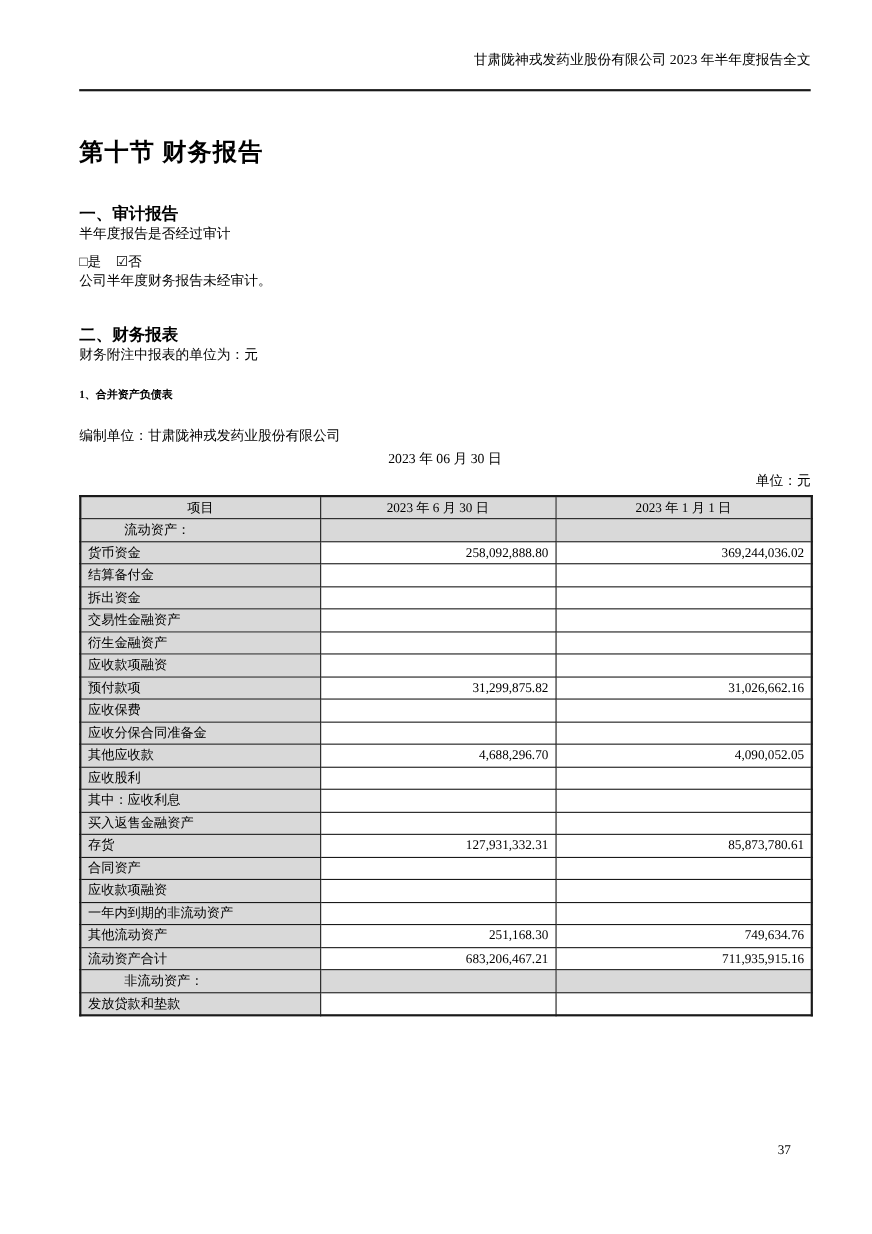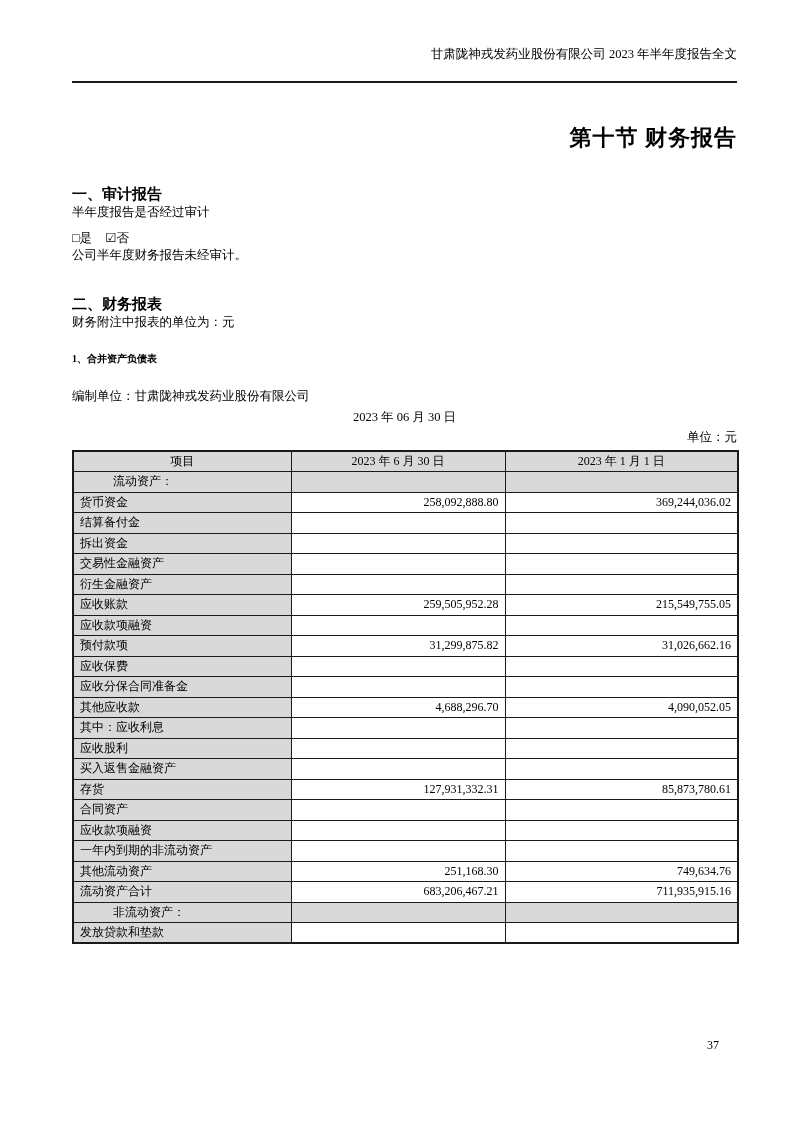--- a/index.html
+++ b/index.html
@@ -18,21 +18,21 @@
     overflow: hidden;
   }
   .doc-header {
     text-align: right;
     font-size: 12.5px;
     padding-bottom: 18px;
     border-bottom: 2px solid #1a1a1a;
   }
   .doc-title {
     margin-top: 40px;
-    text-align: right;
+    text-align: left;
     font-size: 22px;
     font-weight: bold;
     letter-spacing: 1px;
   }
   .h2 {
     margin-top: 32px;
     font-size: 15px;
     font-weight: bold;
   }
   .h3 {
@@ -171,25 +171,20 @@
           <td class="label indent-1">交易性金融资产</td>
           <td class="num"></td>
           <td class="num"></td>
         </tr>
         <tr>
           <td class="label indent-1">衍生金融资产</td>
           <td class="num"></td>
           <td class="num"></td>
         </tr>
         <tr>
-          <td class="label indent-1">应收账款</td>
-          <td class="num">259,505,952.28</td>
-          <td class="num">215,549,755.05</td>
-        </tr>
-        <tr>
           <td class="label indent-1">应收款项融资</td>
           <td class="num"></td>
           <td class="num"></td>
         </tr>
         <tr>
           <td class="label indent-1">预付款项</td>
           <td class="num">31,299,875.82</td>
           <td class="num">31,026,662.16</td>
         </tr>
         <tr>
@@ -201,26 +196,26 @@
           <td class="label indent-1">应收分保合同准备金</td>
           <td class="num"></td>
           <td class="num"></td>
         </tr>
         <tr>
           <td class="label indent-1">其他应收款</td>
           <td class="num">4,688,296.70</td>
           <td class="num">4,090,052.05</td>
         </tr>
         <tr>
+          <td class="label indent-3">应收股利</td>
+          <td class="num"></td>
+          <td class="num"></td>
+        </tr>
+        <tr>
           <td class="label indent-2">其中：应收利息</td>
-          <td class="num"></td>
-          <td class="num"></td>
-        </tr>
-        <tr>
-          <td class="label indent-3">应收股利</td>
           <td class="num"></td>
           <td class="num"></td>
         </tr>
         <tr>
           <td class="label indent-1">买入返售金融资产</td>
           <td class="num"></td>
           <td class="num"></td>
         </tr>
         <tr>
           <td class="label indent-1">存货</td>

